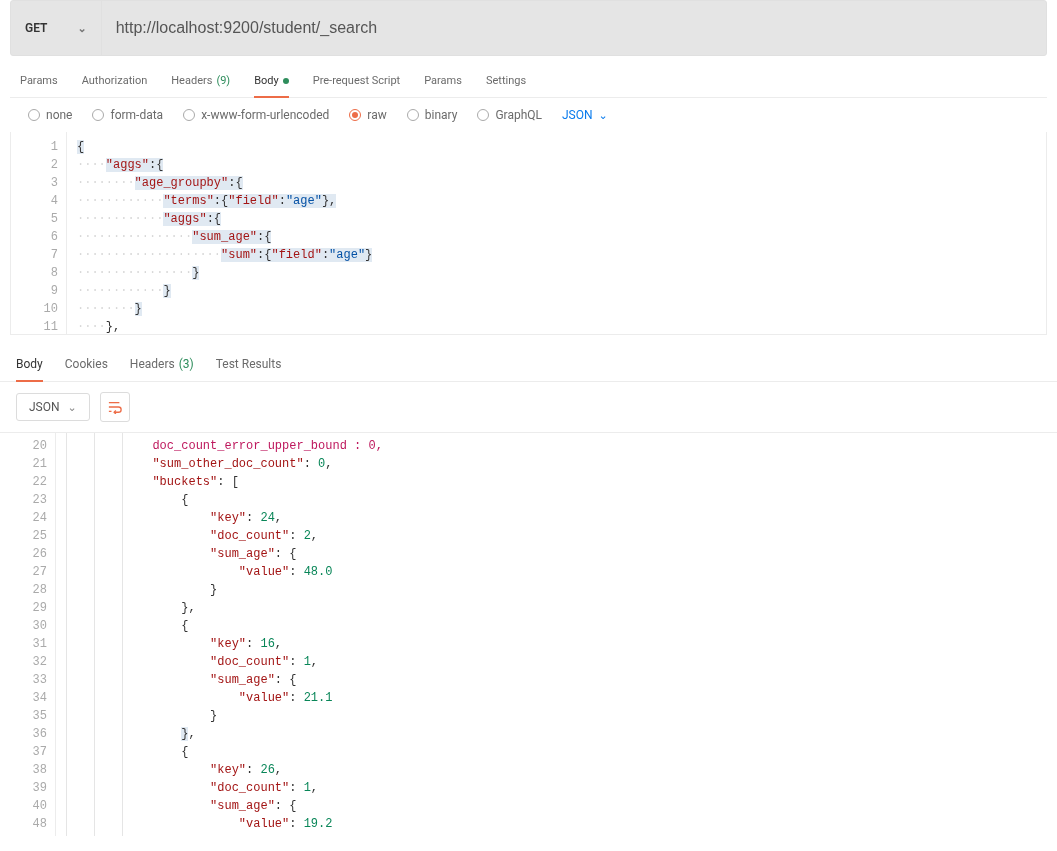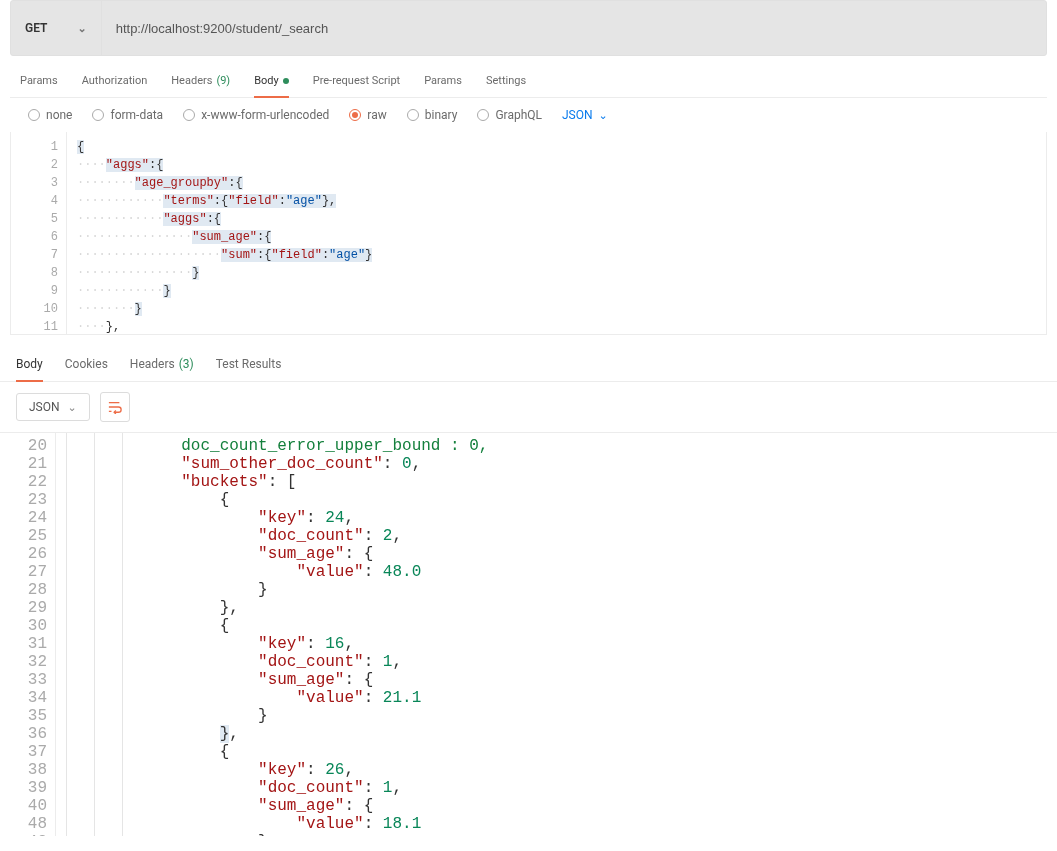--- a/index.html
+++ b/index.html
@@ -32,21 +32,21 @@
     cursor: pointer;
   }
   .method-select .chev { font-size: 11px; color: #777; }
   .url-divider { width: 1px; height: 100%; background: #e0e0e0; }
   .url-input {
     flex: 1;
     border: none;
     outline: none;
     background: transparent;
     padding: 0 14px;
-    font-size: 13px;
+    font-size: 16px;
     color: #555;
   }
   .tabs-row {
     display: flex;
     gap: 24px;
     padding: 12px 20px 0 20px;
     font-size: 11px;
   }
   .tab {
     padding: 6px 0 10px 0;
@@ -221,39 +221,39 @@
     align-items: center;
     justify-content: center;
     cursor: pointer;
   }
   .wrap-icon {
     width: 14px; height: 14px;
   }
   .response-code {
     display: flex;
     font-family: Consolas, Monaco, "Courier New", monospace;
-    font-size: 16px;
+    font-size: 12px;
     line-height: 18px;
     border-top: 1px solid #ececec;
     height: 404px;
     overflow: hidden;
   }
   .response-code .gutter {
     border-right: 1px solid #ececec;
     padding-top: 4px;
   }
   .response-code .code-content { padding-top: 4px; position: relative; }
   .fold-guide {
     position: absolute;
     top: 0; bottom: 0;
     width: 1px;
     background: #e5e5e5;
   }
   .cut-line {
-    color: #15803d;
+    color: #be185d;
   }
   .cursor-line {
     background: #fff;
   }
 </style>
 </head>
 <body>
 
 <div class="url-bar">
   <div class="method-select">
@@ -429,16 +429,16 @@
     <div class="code-line">                    <span class="tok-key">"key"</span><span class="tok-punct">: </span><span class="tok-num">16</span><span class="tok-punct">,</span></div>
     <div class="code-line">                    <span class="tok-key">"doc_count"</span><span class="tok-punct">: </span><span class="tok-num">1</span><span class="tok-punct">,</span></div>
     <div class="code-line">                    <span class="tok-key">"sum_age"</span><span class="tok-punct">: {</span></div>
     <div class="code-line">                        <span class="tok-key">"value"</span><span class="tok-punct">: </span><span class="tok-num">21.1</span></div>
     <div class="code-line">                    <span class="tok-punct">}</span></div>
     <div class="code-line">                <span class="hl tok-punct">}</span><span class="tok-punct">,</span></div>
     <div class="code-line">                <span class="tok-punct">{</span></div>
     <div class="code-line">                    <span class="tok-key">"key"</span><span class="tok-punct">: </span><span class="tok-num">26</span><span class="tok-punct">,</span></div>
     <div class="code-line">                    <span class="tok-key">"doc_count"</span><span class="tok-punct">: </span><span class="tok-num">1</span><span class="tok-punct">,</span></div>
     <div class="code-line">                    <span class="tok-key">"sum_age"</span><span class="tok-punct">: {</span></div>
-    <div class="code-line">                        <span class="tok-key">"value"</span><span class="tok-punct">: </span><span class="tok-num">18.1</span></div>
+    <div class="code-line">                        <span class="tok-key">"value"</span><span class="tok-punct">: </span><span class="tok-num">19.2</span></div>
     <div class="code-line">                    <span class="tok-punct">}</span></div>
   </div>
 </div>
 
 </body></html>

